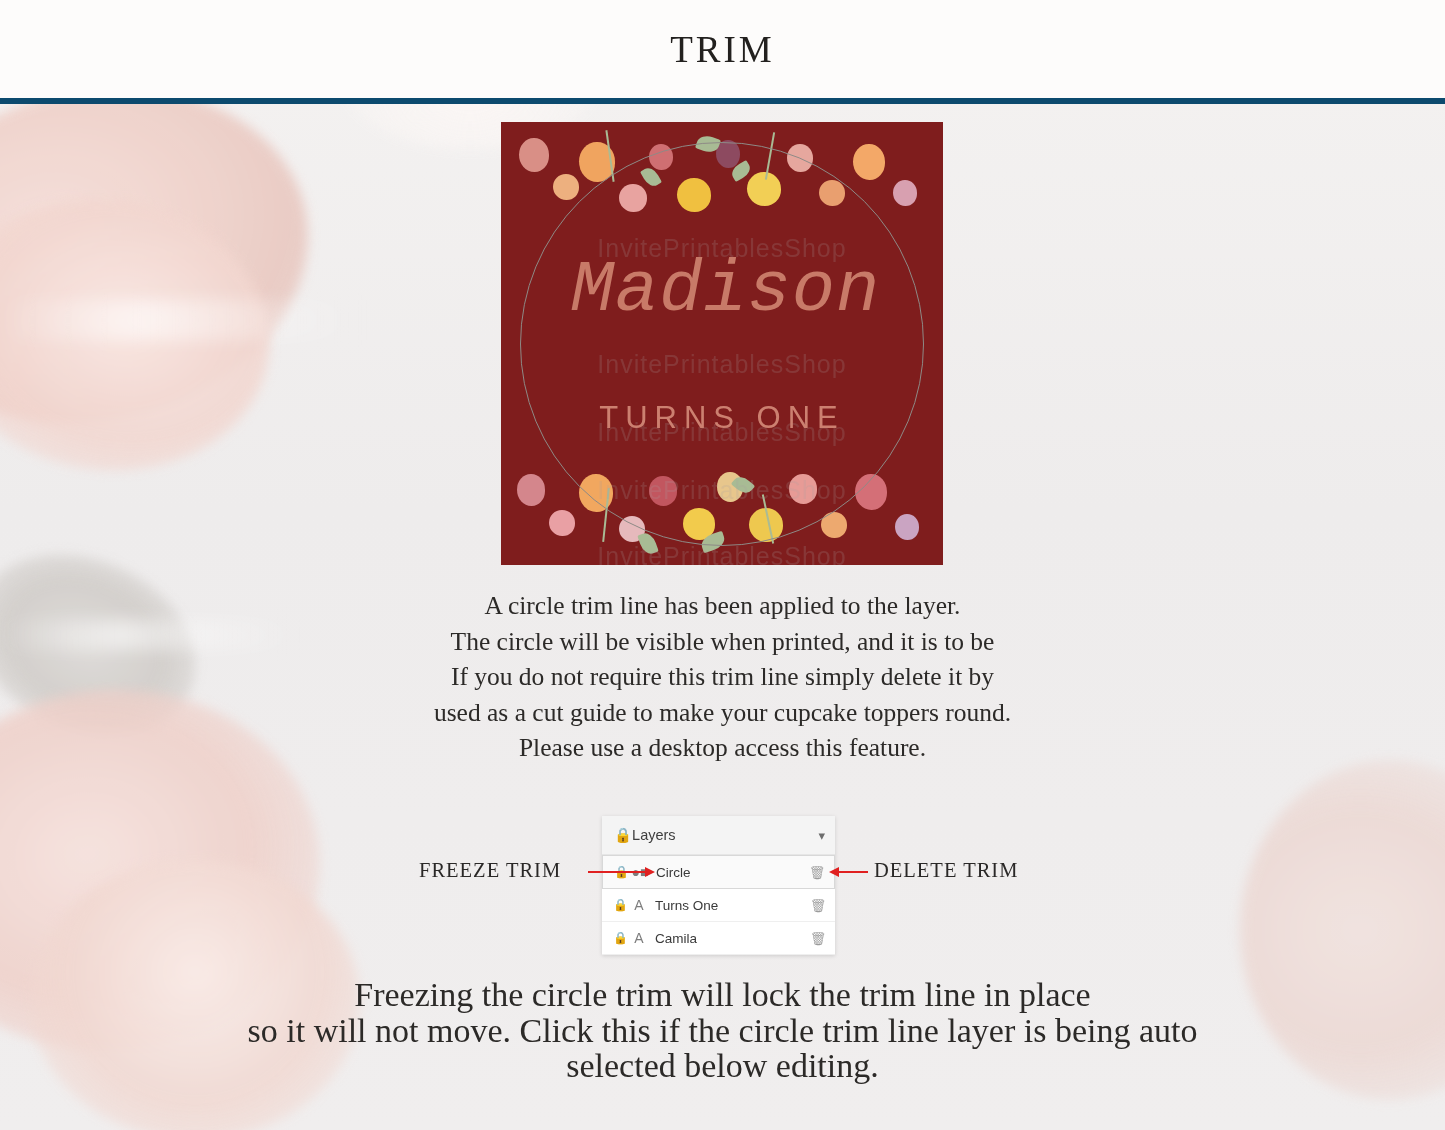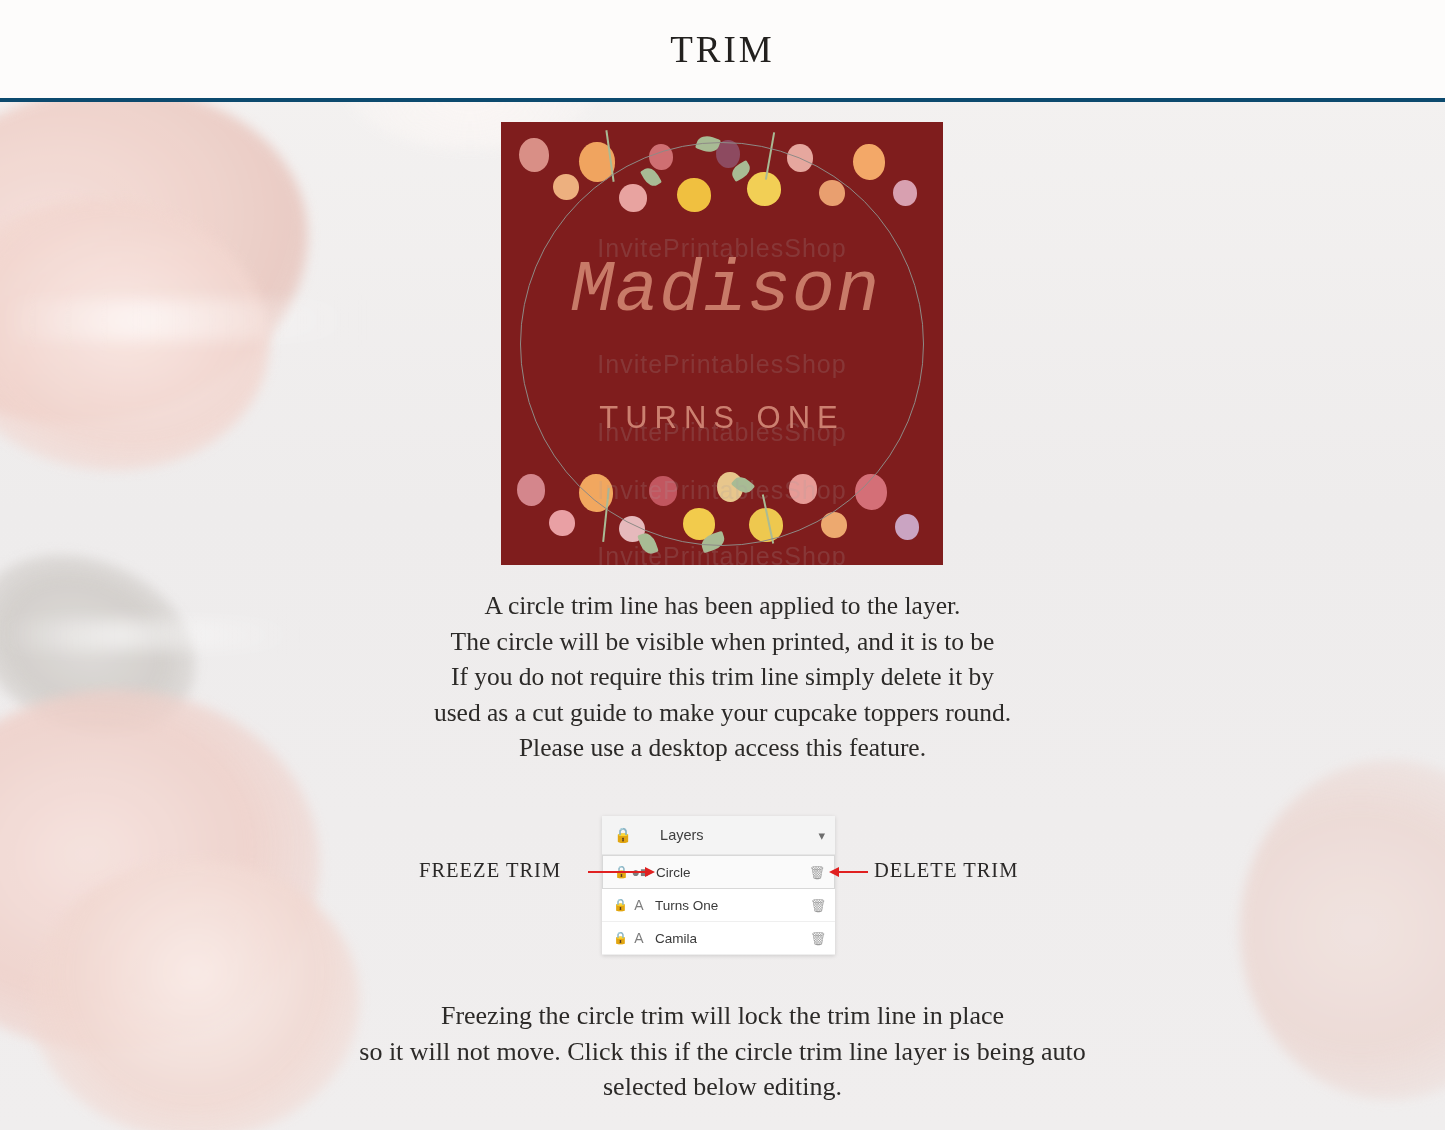--- a/index.html
+++ b/index.html
@@ -66,21 +66,21 @@
     filter: blur(8px);
   }
 
   
   .header {
     position: absolute;
     left: 0; top: 0;
     width: 1445px;
     height: 98px;
     background: #fdfcfb;
-    border-bottom: 4px solid #0c4a6e;
+    border-bottom: 6px solid #0c4a6e;
     display: flex;
     align-items: center;
     justify-content: center;
     z-index: 5;
   }
   .header-title {
     font-family: "Liberation Serif", serif;
     font-size: 37px;
     letter-spacing: 3px;
     color: #23211f;
@@ -176,24 +176,23 @@
     text-align: center;
     font-size: 25.5px;
     line-height: 35.5px;
     color: #2c2a28;
   }
   .copy-2 {
     position: absolute;
     left: 0; right: 0;
     top: 977px;
     text-align: center;
-    font-size: 26px;
+    font-size: 34px;
     line-height: 35.5px;
     color: #2c2a28;
-    margin-top: 21px;
   }
 
   
   .layers-panel {
     position: absolute;
     left: 602px;
     top: 816px;
     width: 233px;
     background: #ffffff;
     box-shadow: 0 1px 4px rgba(0,0,0,.14);
@@ -205,21 +204,21 @@
     display: flex;
     align-items: center;
     padding: 0 10px 0 12px;
     background: #f4f4f4;
     border-bottom: 1px solid #e6e6e6;
     color: #3e3e3e;
     font-size: 14.5px;
   }
   .layers-head .title {
     flex: 1;
-    margin-left: 28px;
+    margin-left: 0;
   }
   .layer-row {
     height: 32px;
     display: flex;
     align-items: center;
     padding: 0 9px 0 11px;
     border-bottom: 1px solid #efefef;
     background: #fff;
     font-size: 13.5px;
     color: #3a3a3a;

